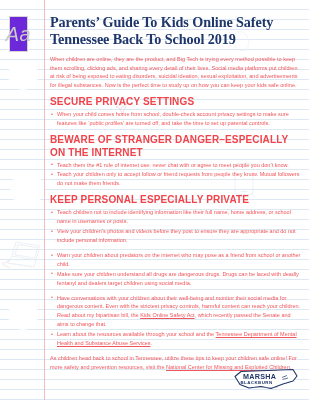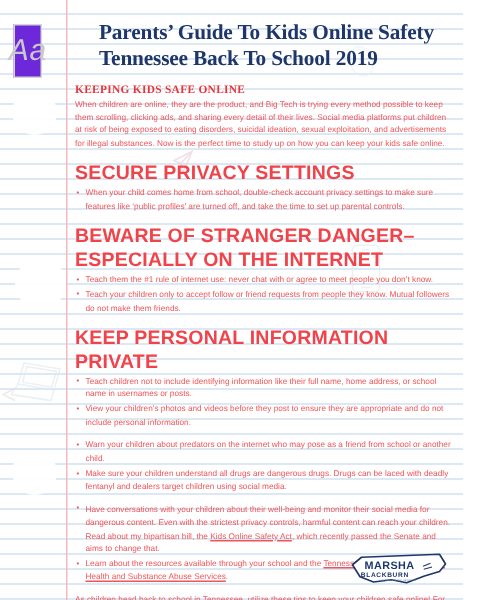--- a/index.html
+++ b/index.html
@@ -73,39 +73,39 @@
   }
 
   .title{
     color:#1e3669;
     font-family:"Liberation Serif", serif;
     font-weight:bold;
     font-size:14.2px;
     line-height:1.22;
     letter-spacing:-.1px;
   }
-  .title .ln{ display:block; white-space:nowrap;margin-left:16px; }
+  .title .ln{ display:block; white-space:nowrap; }
 
   .sec{ margin-top:6px; }
   .sec:first-of-type{ margin-top:7px; }
 
   .h-slab{
     color:#e8353a;
     font-family:"Liberation Serif", serif;
     font-weight:bold;
     font-size:7.6px;
     letter-spacing:.2px;
     line-height:1.25;
     margin-bottom:1.5px;
   }
   .h-sans{
     color:#f0434a;
     font-family:"Liberation Sans", sans-serif;
     font-weight:bold;
-    font-size:13px;
+    font-size:10px;
     letter-spacing:.15px;
     line-height:1.25;
     margin-bottom:1.5px;
   }
 
   .para{
     color:#f0555a;
     font-family:"Liberation Sans", sans-serif;
     font-size:5.5px;
     line-height:1.62;
@@ -207,41 +207,40 @@
   </div>
 
   <div id="content">
 
     <div class="title">
       <span class="ln">Parents’ Guide To Kids Online Safety</span>
       <span class="ln">Tennessee Back To School 2019</span>
     </div>
 
     <div class="sec">
-      <div class="h-slab">KEEPING KIDS SAFE ONLINE</div>
       <div class="para">When children are online, they are the product, and Big Tech is trying every method possible to keep them scrolling, clicking ads, and sharing every detail of their lives. Social media platforms put children at risk of being exposed to eating disorders, suicidal ideation, sexual exploitation, and advertisements for illegal substances. Now is the perfect time to study up on how you can keep your kids safe online.</div>
     </div>
 
     <div class="sec">
       <div class="h-sans">SECURE PRIVACY SETTINGS</div>
       <ul class="bullets">
         <li>When your child comes home from school, double-check account privacy settings to make sure features like ‘public profiles’ are turned off, and take the time to set up parental controls.</li>
       </ul>
     </div>
 
     <div class="sec">
       <div class="h-sans">BEWARE OF STRANGER DANGER–ESPECIALLY ON THE INTERNET</div>
       <ul class="bullets">
         <li>Teach them the #1 rule of internet use: never chat with or agree to meet people you don’t know.</li>
         <li>Teach your children only to accept follow or friend requests from people they know. Mutual followers do not make them friends.</li>
       </ul>
     </div>
 
     <div class="sec">
-      <div class="h-sans">KEEP PERSONAL INFORMATION PRIVATE</div>
+      <div class="h-sans">KEEP PERSONAL ESPECIALLY PRIVATE</div>
       <ul class="bullets">
         <li>Teach children not to include identifying information like their full name, home address, or school name in usernames or posts.</li>
         <li>View your children’s photos and videos before they post to ensure they are appropriate and do not include personal information.</li>
       </ul>
     </div>
 
     <div class="sec">
       <ul class="bullets">
         <li>Warn your children about predators on the internet who may pose as a friend from school or another child.</li>
         <li>Make sure your children understand all drugs are dangerous drugs. Drugs can be laced with deadly fentanyl and dealers target children using social media.</li>

